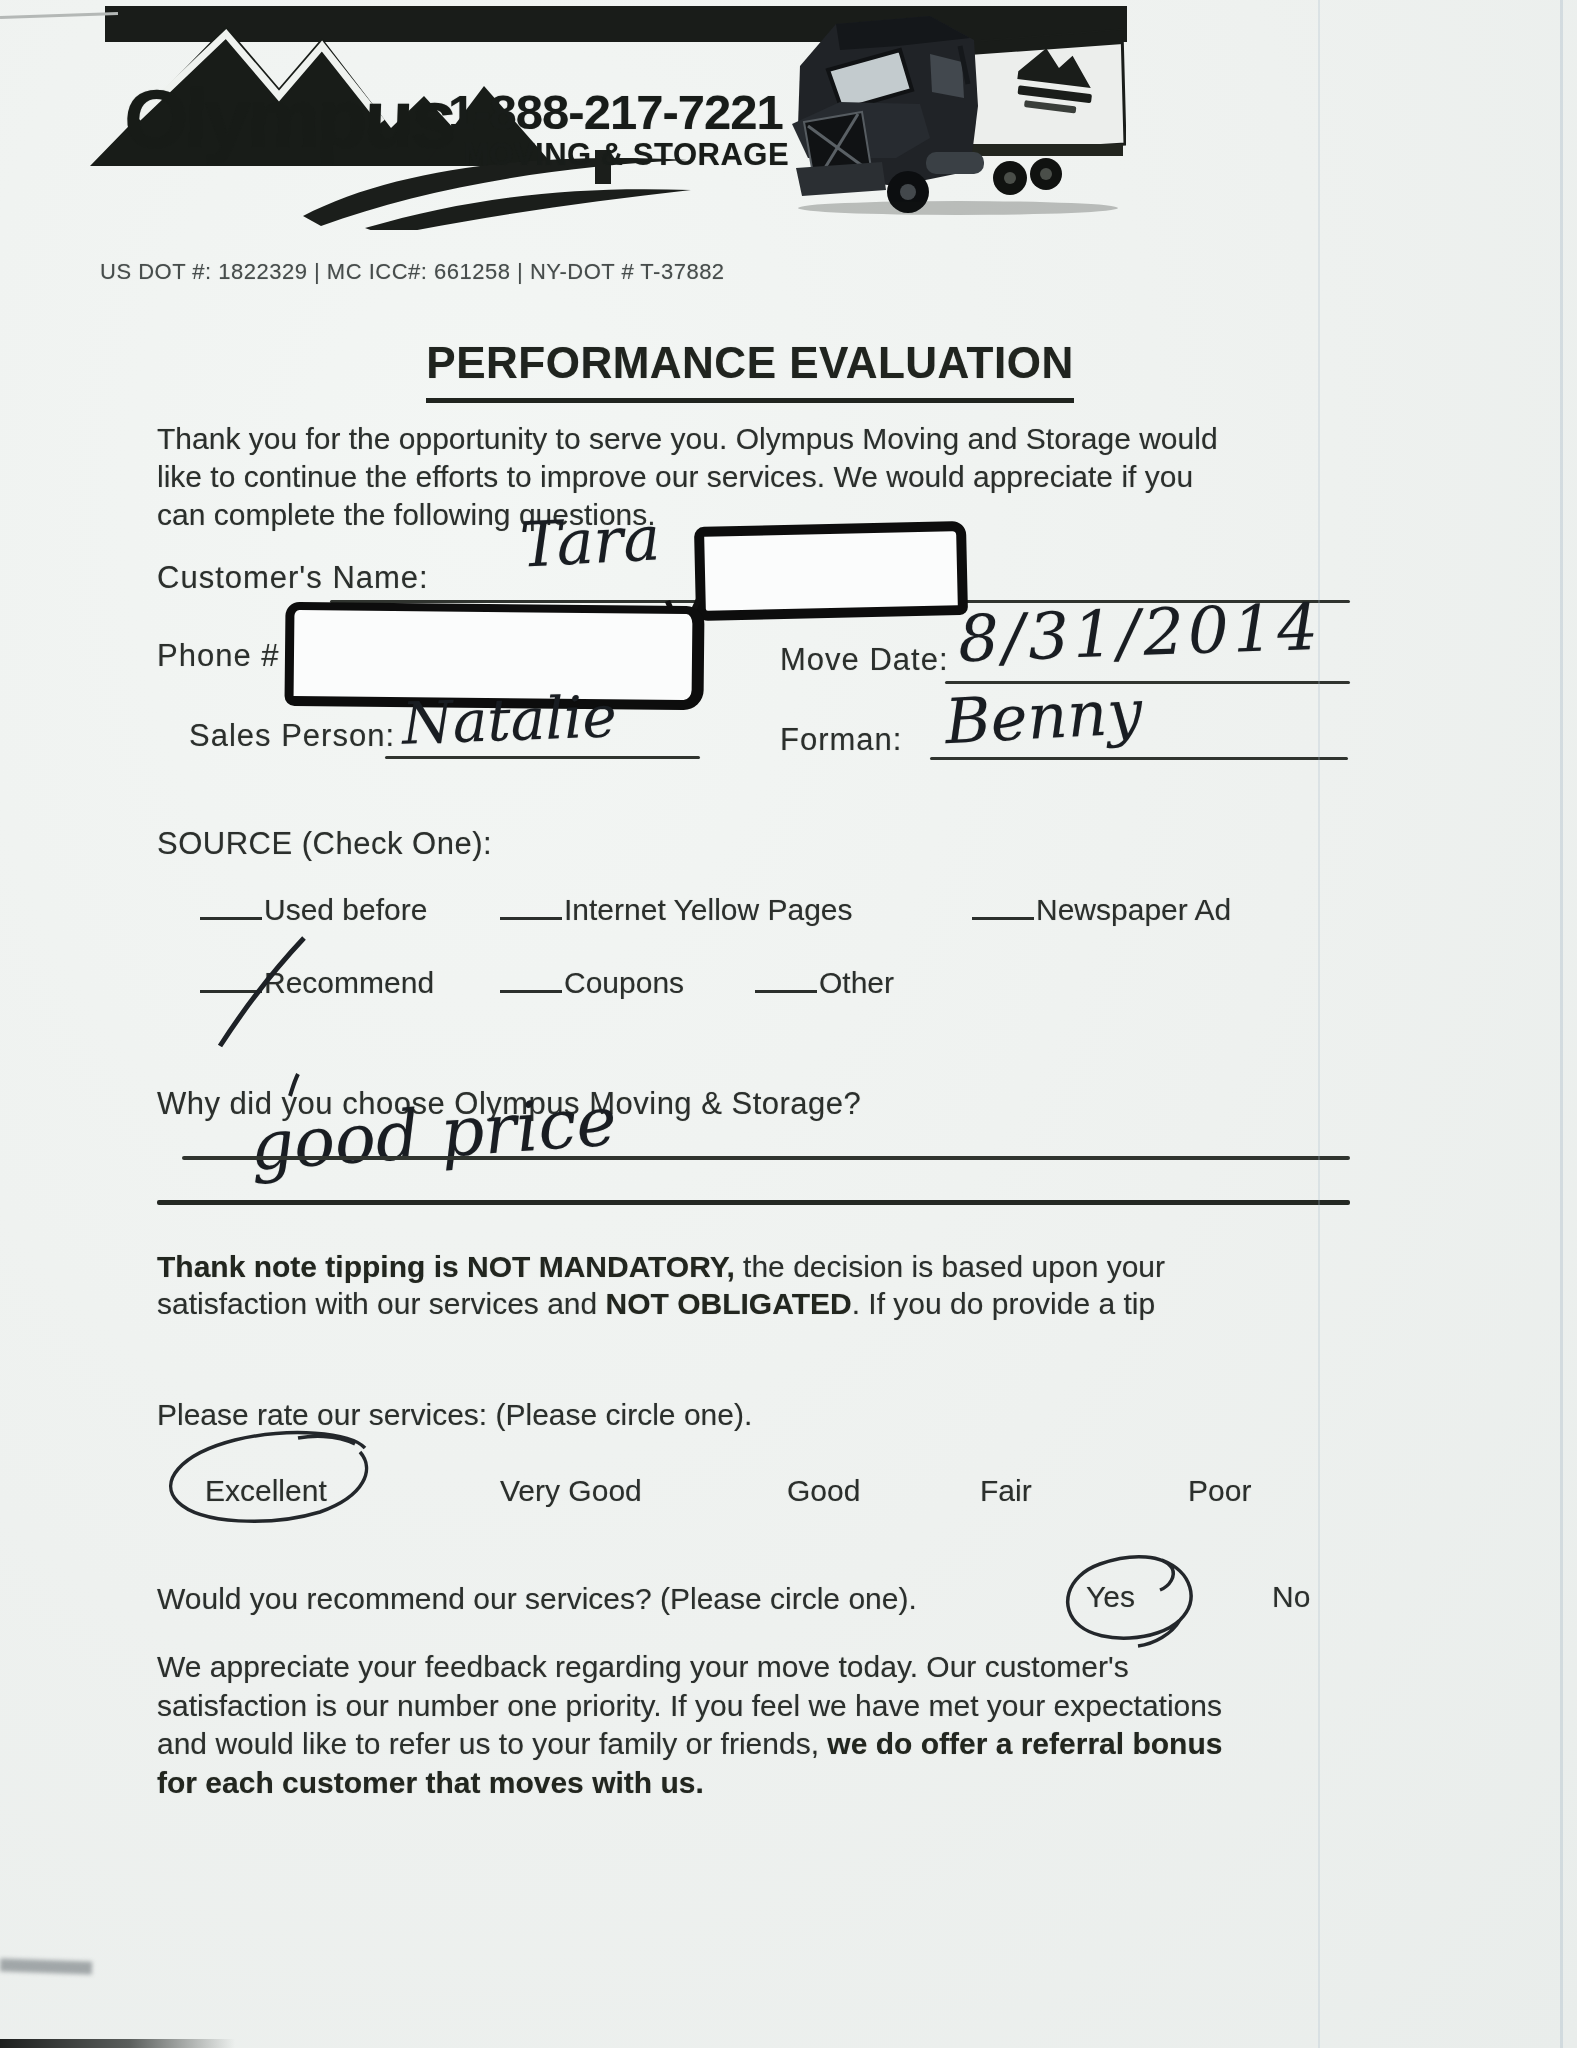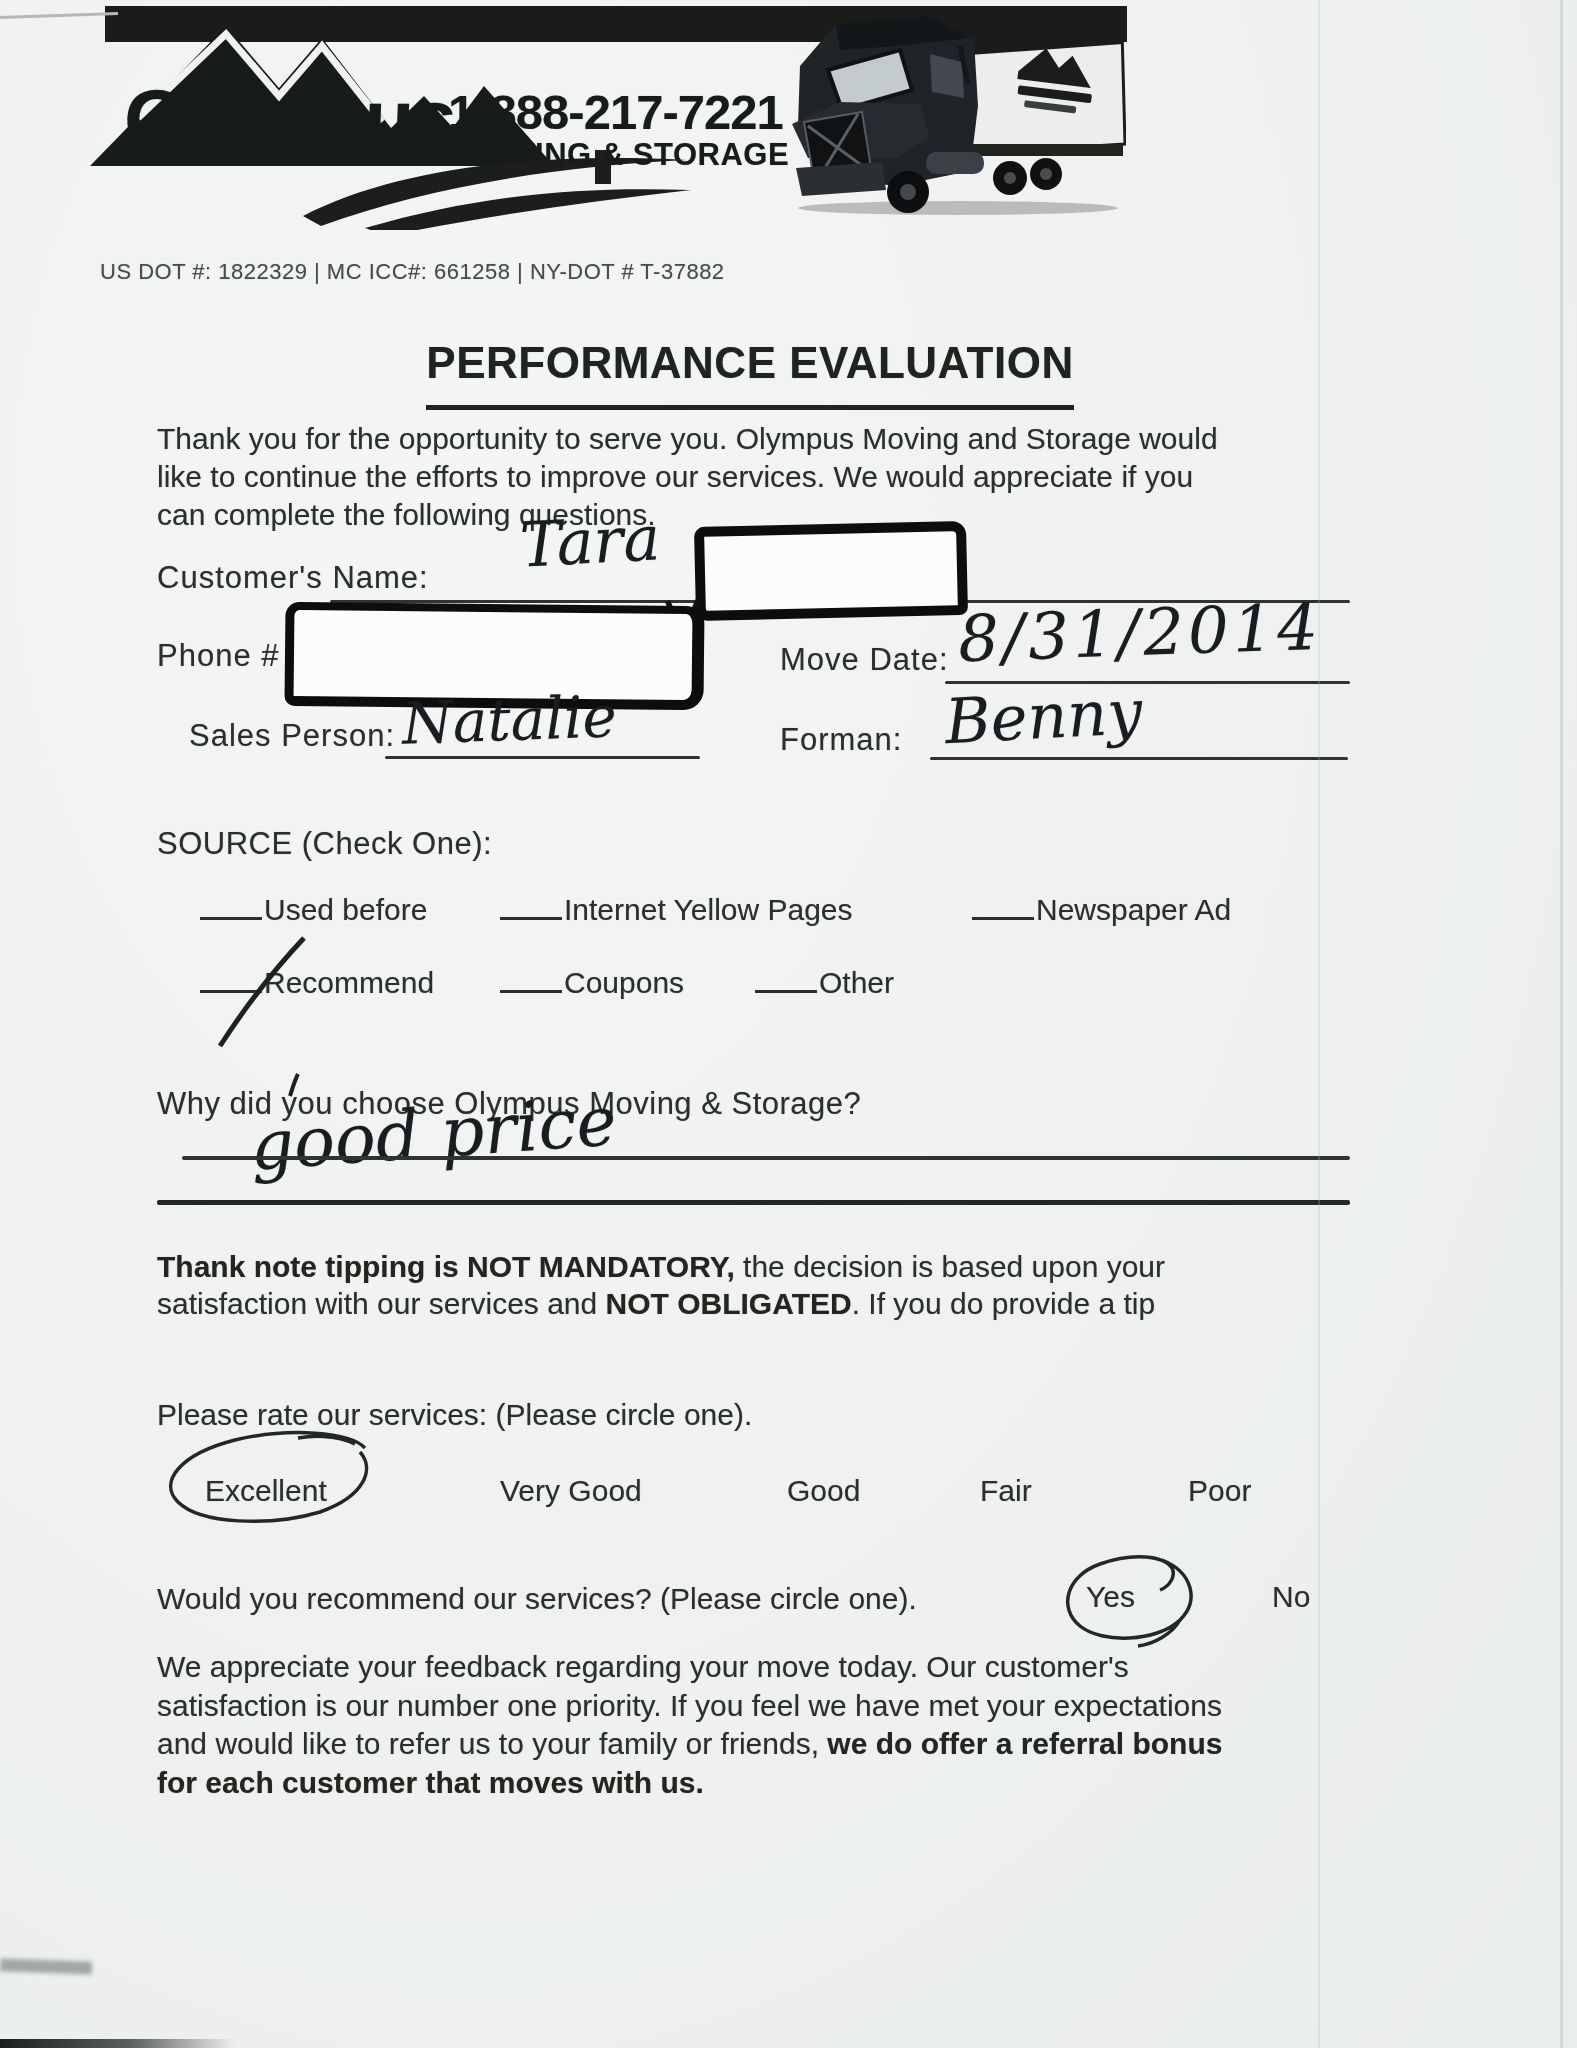--- a/index.html
+++ b/index.html
@@ -14,21 +14,21 @@
   .b{font-weight:bold;color:#22261f;}
   
   .topbar{left:105px;top:6px;width:1022px;height:36px;background:#191c19;}
   .scanline-tl{left:0;top:14px;width:118px;height:3px;background:#b4b8b6;transform:rotate(-2deg);}
   .brand{left:124px;top:72px;font-size:82px;font-weight:bold;color:#171b17;letter-spacing:-3px;transform:skewX(-2deg);}
   .phone{left:448px;top:84px;font-size:49px;font-weight:bold;color:#181c19;letter-spacing:-1px;}
   .tagline{left:463px;top:137px;font-size:31px;font-weight:bold;color:#181c19;letter-spacing:0.5px;}
   .dotline{left:100px;top:259px;font-size:22px;color:#474d4c;letter-spacing:0.5px;}
   
   .title-wrap{left:275px;top:338px;width:950px;text-align:center;}
-  .title{display:inline-block;font-size:44px;font-weight:bold;color:#20241f;border-bottom:5px solid #20241f;padding-bottom:17px;letter-spacing:0.5px;}
+  .title{display:inline-block;font-size:44px;font-weight:bold;color:#20241f;border-bottom:5px solid #20241f;padding-bottom:10px;letter-spacing:0.5px;}
   .para{font-size:30px;line-height:38px;}
   .intro{left:157px;top:420px;}
   .label{font-size:31px;letter-spacing:1px;}
   .hand{font-family:"DejaVu Serif",serif;font-style:italic;color:#191d22;}
   .rule{position:absolute;background:#30342f;height:3px;border-radius:2px;}
   .redact{position:absolute;background:#fbfcfc;}
   .redact.name{left:695px;top:524px;width:252px;height:74px;border:10px solid #0d0d0d;border-radius:10px 14px 8px 12px;transform:rotate(-1.3deg);}
   .redact.phone{left:285px;top:604px;width:398px;height:86px;border:9px solid #0d0d0d;border-width:8px 12px 10px 9px;border-radius:14px 18px 20px 10px;transform:rotate(0.6deg);}
   .opt{position:absolute;font-size:30px;white-space:nowrap;}
   .opt .blank{display:inline-block;width:62px;height:22px;border-bottom:3px solid #2b2f2c;margin-right:2px;}

